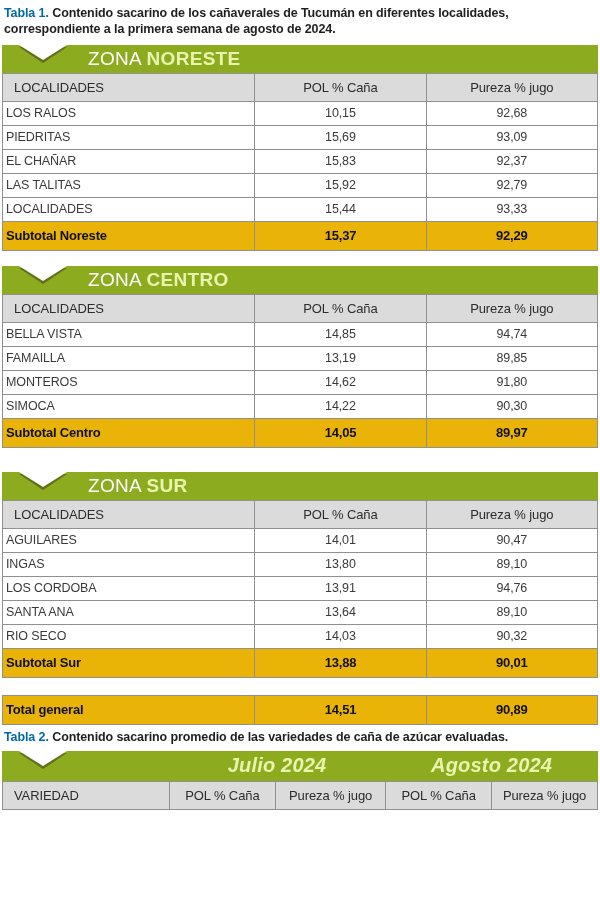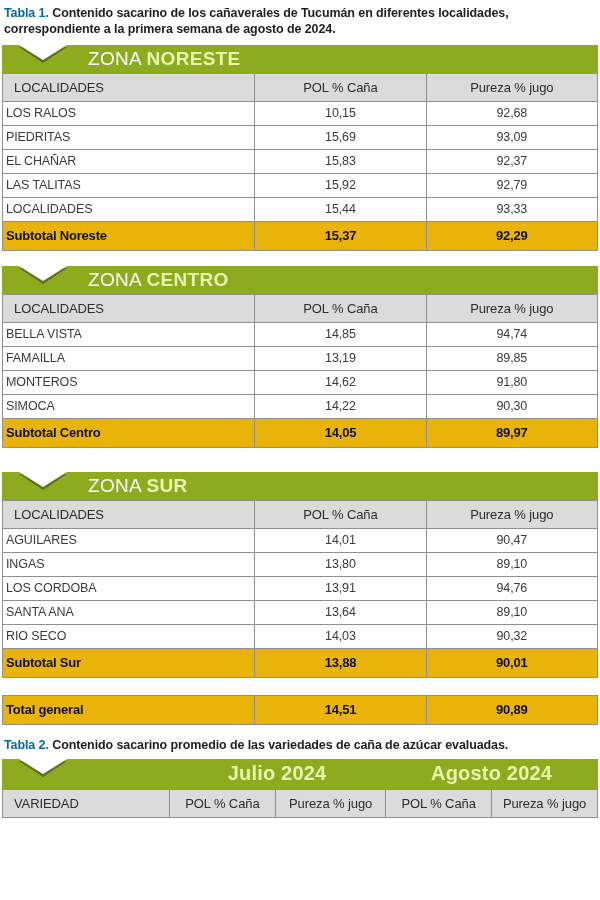--- a/index.html
+++ b/index.html
@@ -55,22 +55,22 @@
     height:26px; letter-spacing:-0.2px;
   }
 
   .t1 .w1 { width:42.4%; } .t1 .w2 { width:28.8%; } .t1 .w3 { width:28.8%; }
 
   .zone-m1 { margin-bottom:15px; }
   .zone-m2 { margin-bottom:24px; }
   .total-table { margin-top:17px; }
 
   
-  .caption2 { margin-top:12px; margin-bottom:6px; }
-  .bar2 { height:30px; }
+  .caption2 { margin-top:4px; margin-bottom:6px; }
+  .bar2 { height:30px;font-style:italic; }
   .bar2 .spacer { width:28%; }
   .bar2 .period {
     font-size:20px; font-weight:bold; color:#e9f4ad; text-align:center;
     letter-spacing:0.2px;
   }
   .bar2 .p1 { width:36.3%; } .bar2 .p2 { width:35.7%; }
   .t2 .v1 { width:28.0%; } .t2 .v2 { width:17.9%; } .t2 .v3 { width:18.5%; }
   .t2 .v4 { width:17.8%; } .t2 .v5 { width:17.8%; }
 </style>
 </head>

